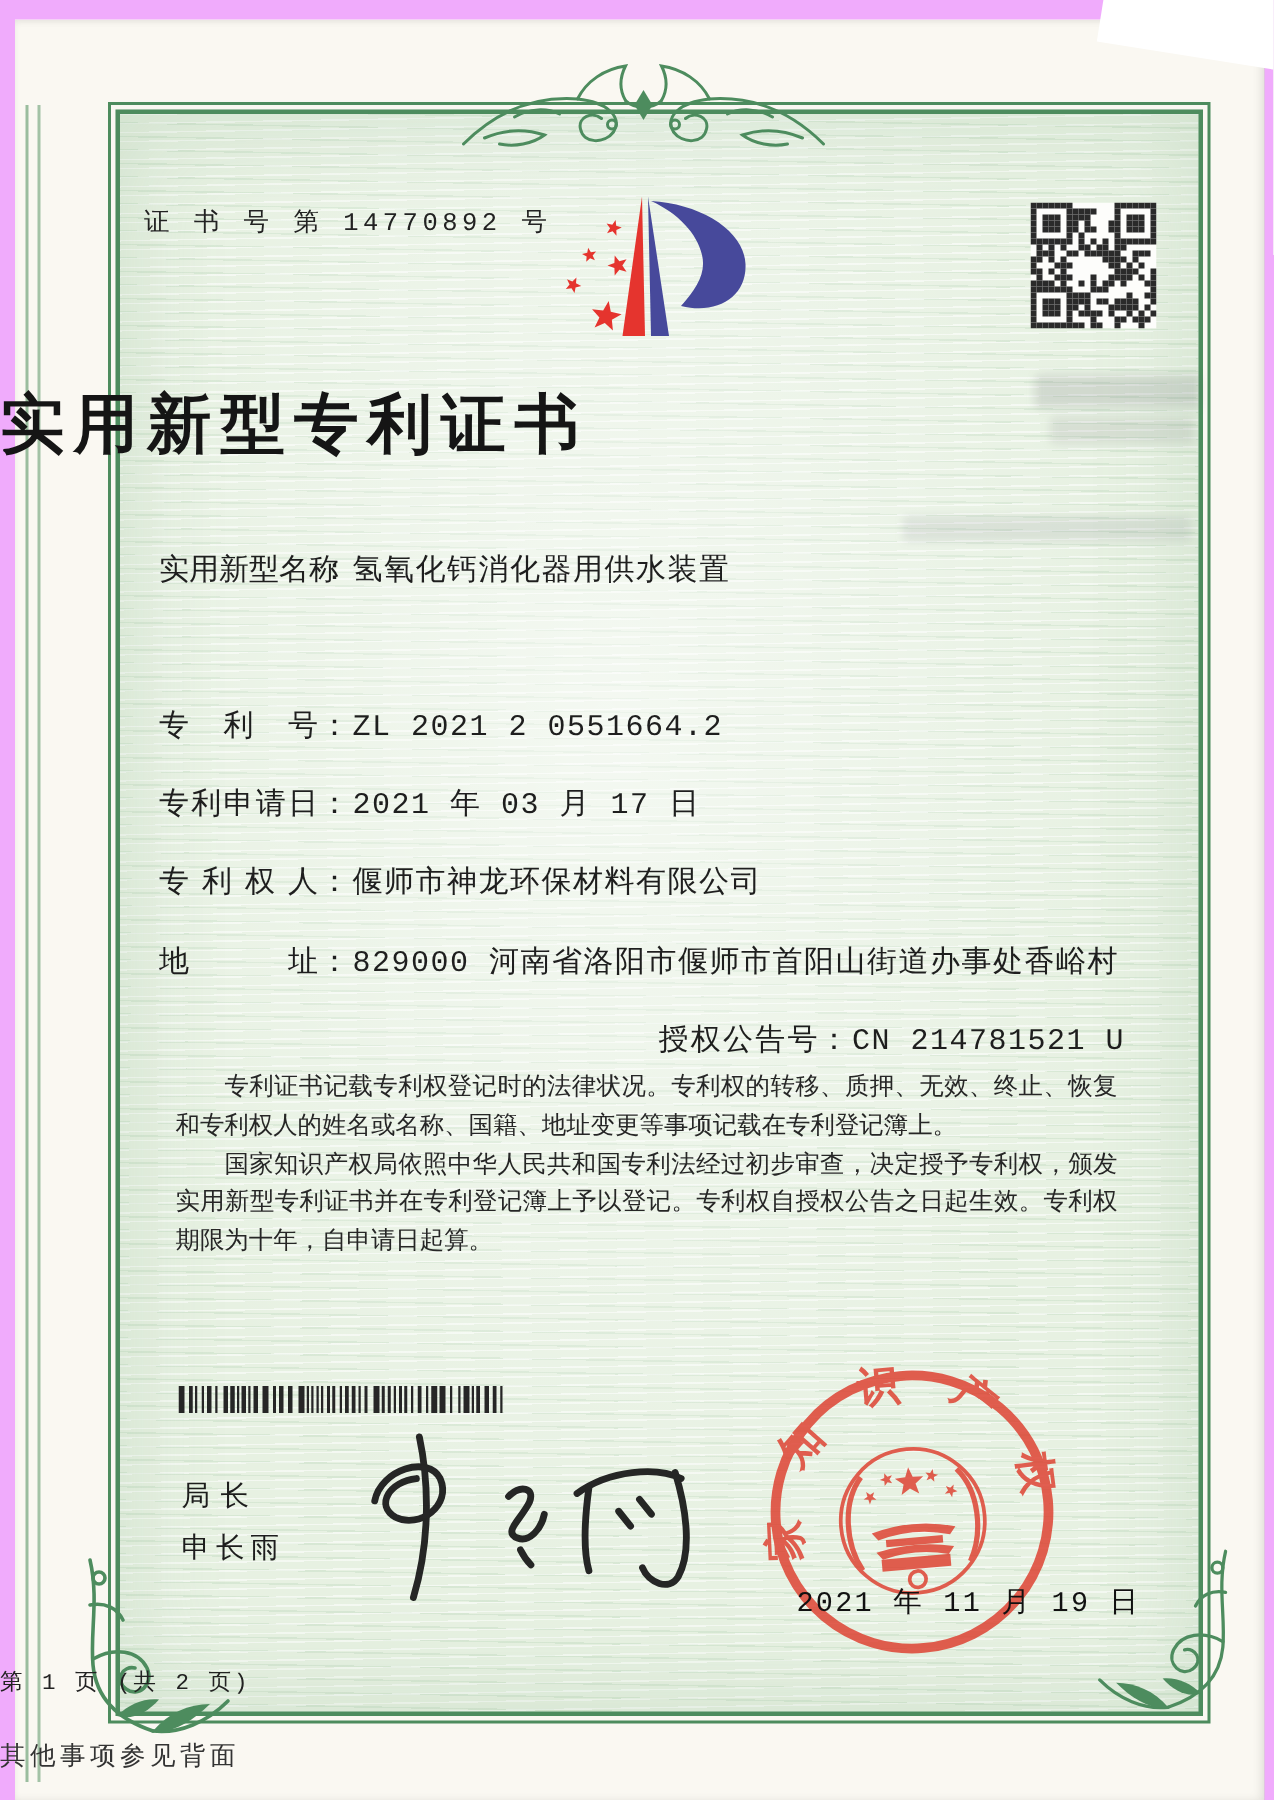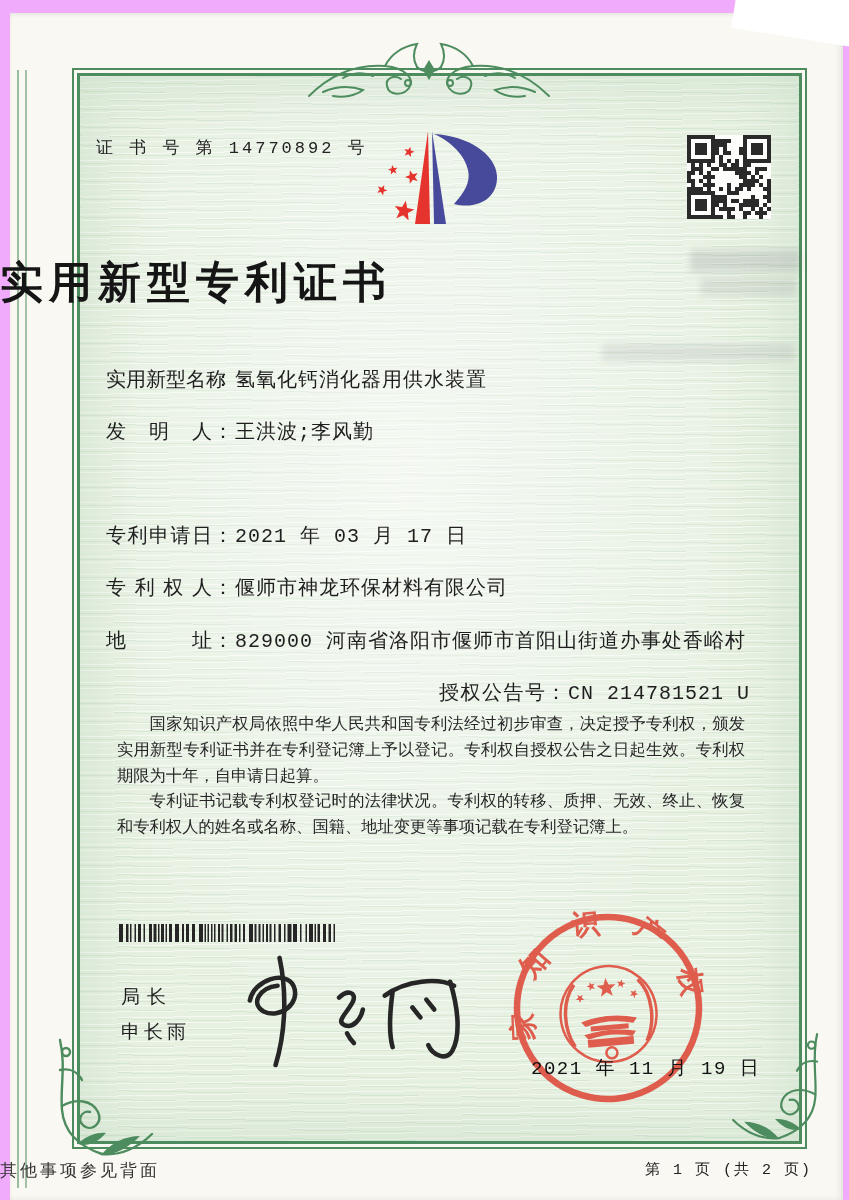--- a/index.html
+++ b/index.html
@@ -60,21 +60,21 @@
   .fvalue{letter-spacing:1px;}
   .grant-group2{position:absolute;left:333px;top:0;white-space:nowrap;}
   .paras{
     left:117px;top:712px;width:628px;font-size:16.3px;line-height:25.8px;
     text-align:justify;color:#262626;
   }
   .paras p{margin:0;text-indent:2em;}
   .director-title{left:121px;top:984px;font-size:19px;letter-spacing:7px;color:#1d1d1d;}
   .director-name{left:121px;top:1019px;font-size:19px;letter-spacing:4px;color:#1d1d1d;}
   .seal-date{left:531px;top:1055px;font-size:19px;letter-spacing:1.5px;color:#111;z-index:6;}
-  .page-info{left:0;width:812px;top:1160px;text-align:right;font-size:15px;letter-spacing:2px;color:#222;}
+  .page-info{left:0;width:812px;top:1112px;text-align:left;font-size:15px;letter-spacing:2px;color:#222;}
   .back-note{left:0;width:832px;top:1159px;text-align:left;font-size:17px;letter-spacing:3px;color:#333;}
   .bleed{filter:blur(3px);border-radius:3px;}
   .bleed1{left:690px;top:250px;width:110px;height:22px;background:rgba(95,95,108,.16);}
   .bleed1b{left:700px;top:278px;width:96px;height:18px;background:rgba(95,95,108,.12);}
   .bleed2{left:602px;top:344px;width:192px;height:17px;background:rgba(95,95,108,.11);}
   svg{display:block;}
   .seal{opacity:.92;z-index:5;}
 </style>
 </head>
 <body>
@@ -389,42 +389,42 @@
         <rect x="56" y="80" width="4" height="4"></rect>
         <rect x="72" y="80" width="4" height="4"></rect>
       </g>
   </svg>
 
   <h1 class="abs title">实用新型专利证书</h1>
 
   <div class="abs field-row" style="top:366px;">
     <span class="flabel">实用新型名称</span><span class="colon">：</span><span class="fvalue">氢氧化钙消化器用供水装置</span>
   </div>
-  <div class="abs field-row" style="top:418px;">
-    <span class="flabel">发明人</span><span class="colon">：</span><span class="fvalue">王洪波;李风勤</span>
+  <div class="abs field-row" style="top:470px;">
+    <span class="flabel">专利号</span><span class="colon">：</span><span class="fvalue">ZL 2021 2 0551664.2</span>
   </div>
   <div class="abs field-row" style="top:522px;">
     <span class="flabel">专利申请日</span><span class="colon">：</span><span class="fvalue">2021 年 03 月 17 日</span>
   </div>
   <div class="abs field-row" style="top:574px;">
     <span class="flabel">专利权人</span><span class="colon">：</span><span class="fvalue">偃师市神龙环保材料有限公司</span>
   </div>
   <div class="abs field-row" style="top:627px;">
     <span class="flabel">地址</span><span class="colon">：</span><span class="fvalue">829000 河南省洛阳市偃师市首阳山街道办事处香峪村</span>
   </div>
 
   <div class="abs field-row" style="top:679px;">
     <span class="grant-group2">
       <span class="flabel">授权公告号</span><span class="colon">：</span><span class="fvalue">CN 214781521 U</span>
     </span>
   </div>
 
   <div class="abs paras">
+    <p>专利证书记载专利权登记时的法律状况。专利权的转移、质押、无效、终止、恢复和专利权人的姓名或名称、国籍、地址变更等事项记载在专利登记簿上。</p>
     <p>国家知识产权局依照中华人民共和国专利法经过初步审查，决定授予专利权，颁发实用新型专利证书并在专利登记簿上予以登记。专利权自授权公告之日起生效。专利权期限为十年，自申请日起算。</p>
-    <p>专利证书记载专利权登记时的法律状况。专利权的转移、质押、无效、终止、恢复和专利权人的姓名或名称、国籍、地址变更等事项记载在专利登记簿上。</p>
   </div>
 
   <svg class="abs" style="left:119px;top:924px;" width="218" height="18" viewBox="0 0 218 18">
     <g id="barcode-bars" fill="#262626">
         <rect x="0.0" y="0" width="4" height="18"></rect>
         <rect x="7.0" y="0" width="2.5" height="18"></rect>
         <rect x="11.0" y="0" width="1.5" height="18"></rect>
         <rect x="15.5" y="0" width="1.5" height="18"></rect>
         <rect x="19.0" y="0" width="3" height="18"></rect>
         <rect x="24.5" y="0" width="1.5" height="18"></rect>

